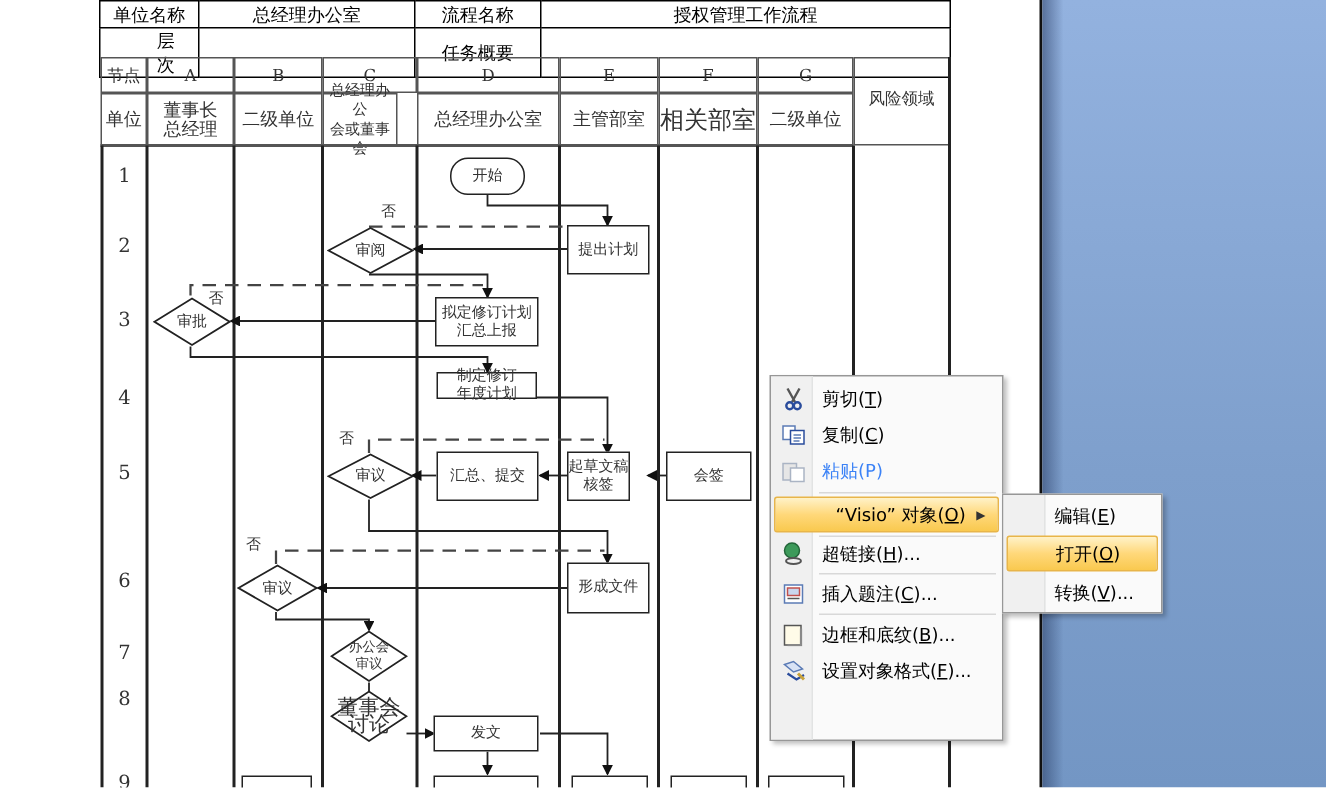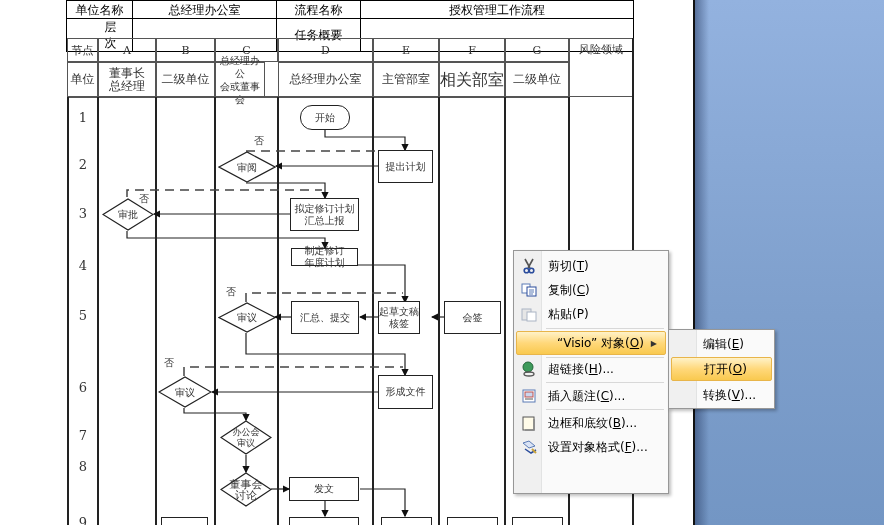--- a/index.html
+++ b/index.html
@@ -30,21 +30,21 @@
   .lbl { position: absolute; font-size: 10px; color: #333; }
   svg.flow { position: absolute; left: 0; top: 0; }
 
   
   .menu { position: absolute; background: #fafafa; border: 1px solid #979797;
     box-shadow: 2px 2px 3px rgba(0,0,0,.25); font-family: "DejaVu Sans", sans-serif; font-size: 12px; color: #000; }
   .menu .gutter { position: absolute; left: 0; top: 0; bottom: 0; width: 28px; background: #f0f0f0; border-right: 1px solid #e2e3e3; }
   .mi { position: absolute; left: 2px; right: 2px; height: 24px; display: flex; align-items: center; }
   .mi .ico { position: absolute; left: 4px; width: 18px; height: 18px; display: flex; align-items: center; justify-content: center; font-size: 13px; }
   .mi .txt { position: absolute; left: 32px; white-space: nowrap; }
-  .mi.disabled .txt { color: #000000; }
+  .mi.disabled .txt { color: #3b82f6; }
   .mi.hl { background: linear-gradient(180deg, #fff2c8 0%, #ffd87a 50%, #f9c94f 100%); border: 1px solid #e8b54a; border-radius: 2px; }
   .mi .arrow { position: absolute; right: 8px; font-size: 8px; color: #333; }
   .sep { position: absolute; left: 32px; right: 4px; height: 1px; background: #d8d8d8; }
   u { text-decoration: underline; }
 </style>
 </head>
 <body>
 
 <div class="page">
 
@@ -66,21 +66,21 @@
     </table>
 
   <div class="cell" style="left:67px;top:38px;width:31px;height:24px">节点</div>
   <div class="cell" style="left:98px;top:38px;width:58px;height:24px">A</div>
   <div class="cell" style="left:156px;top:38px;width:59px;height:24px">B</div>
   <div class="cell" style="left:215px;top:38px;width:63px;height:24px">C</div>
   <div class="cell" style="left:278px;top:38px;width:95px;height:24px">D</div>
   <div class="cell" style="left:373px;top:38px;width:66px;height:24px">E</div>
   <div class="cell" style="left:439px;top:38px;width:66px;height:24px">F</div>
   <div class="cell" style="left:505px;top:38px;width:64px;height:24px">G</div>
-  <div class="cell" style="left:569px;top:38px;width:64px;height:59px;align-items:flex-start;padding-top:4px">风险领域</div>
+  <div class="cell" style="left:569px;top:38px;width:64px;height:59px;align-items:flex-start;padding-top:20px">风险领域</div>
 
   <div class="cell" style="left:67px;top:62px;width:31px;height:35px;font-size:12px">单位</div>
   <div class="cell" style="left:98px;top:62px;width:58px;height:35px;white-space:pre-line;font-size:12px">董事长
 总经理</div>
   <div class="cell" style="left:156px;top:62px;width:59px;height:35px;font-size:12px">二级单位</div>
   <div class="cell" style="left:215px;top:62px;width:50px;height:35px;white-space:pre-line;font-size:10px">总经理办公
 会或董事会</div>
   <div class="cell" style="left:278px;top:62px;width:95px;height:35px;font-size:12px">总经理办公室</div>
   <div class="cell" style="left:373px;top:62px;width:66px;height:35px;font-size:12px">主管部室</div>
   <div class="cell" style="left:439px;top:62px;width:66px;height:35px;font-size:16px">相关部室</div>
@@ -185,21 +185,21 @@
   <div class="lbl" style="left:164px;top:356px">否</div>
   <div class="box" style="left:378px;top:375px;width:55px;height:34px">形成文件</div>
 
   <div class="dia" style="left:220px;top:420px;width:52px;height:35px;font-size:9px">
     <svg width="52" height="35">
         <path d="M1,17.5 L26,1 L51,17.5 L26,34 Z" fill="#fff" stroke="#222" stroke-width="1.2"></path>
       </svg>
     <span style="white-space:pre-line">办公会
 审议</span>
   </div>
-  <div class="dia" style="left:220px;top:472px;width:52px;height:35px;font-size:11px">
+  <div class="dia" style="left:220px;top:460px;width:52px;height:35px;font-size:14px">
     <svg width="52" height="35">
         <path d="M1,17.5 L26,1 L51,17.5 L26,34 Z" fill="#fff" stroke="#222" stroke-width="1.2"></path>
       </svg>
     <span style="white-space:pre-line">董事会
 讨论</span>
   </div>
   <div class="box" style="left:289px;top:477px;width:70px;height:24px">发文</div>
 
   <div class="box" style="left:161px;top:517px;width:47px;height:14px"></div>
   <div class="box" style="left:289px;top:517px;width:70px;height:14px"></div>

